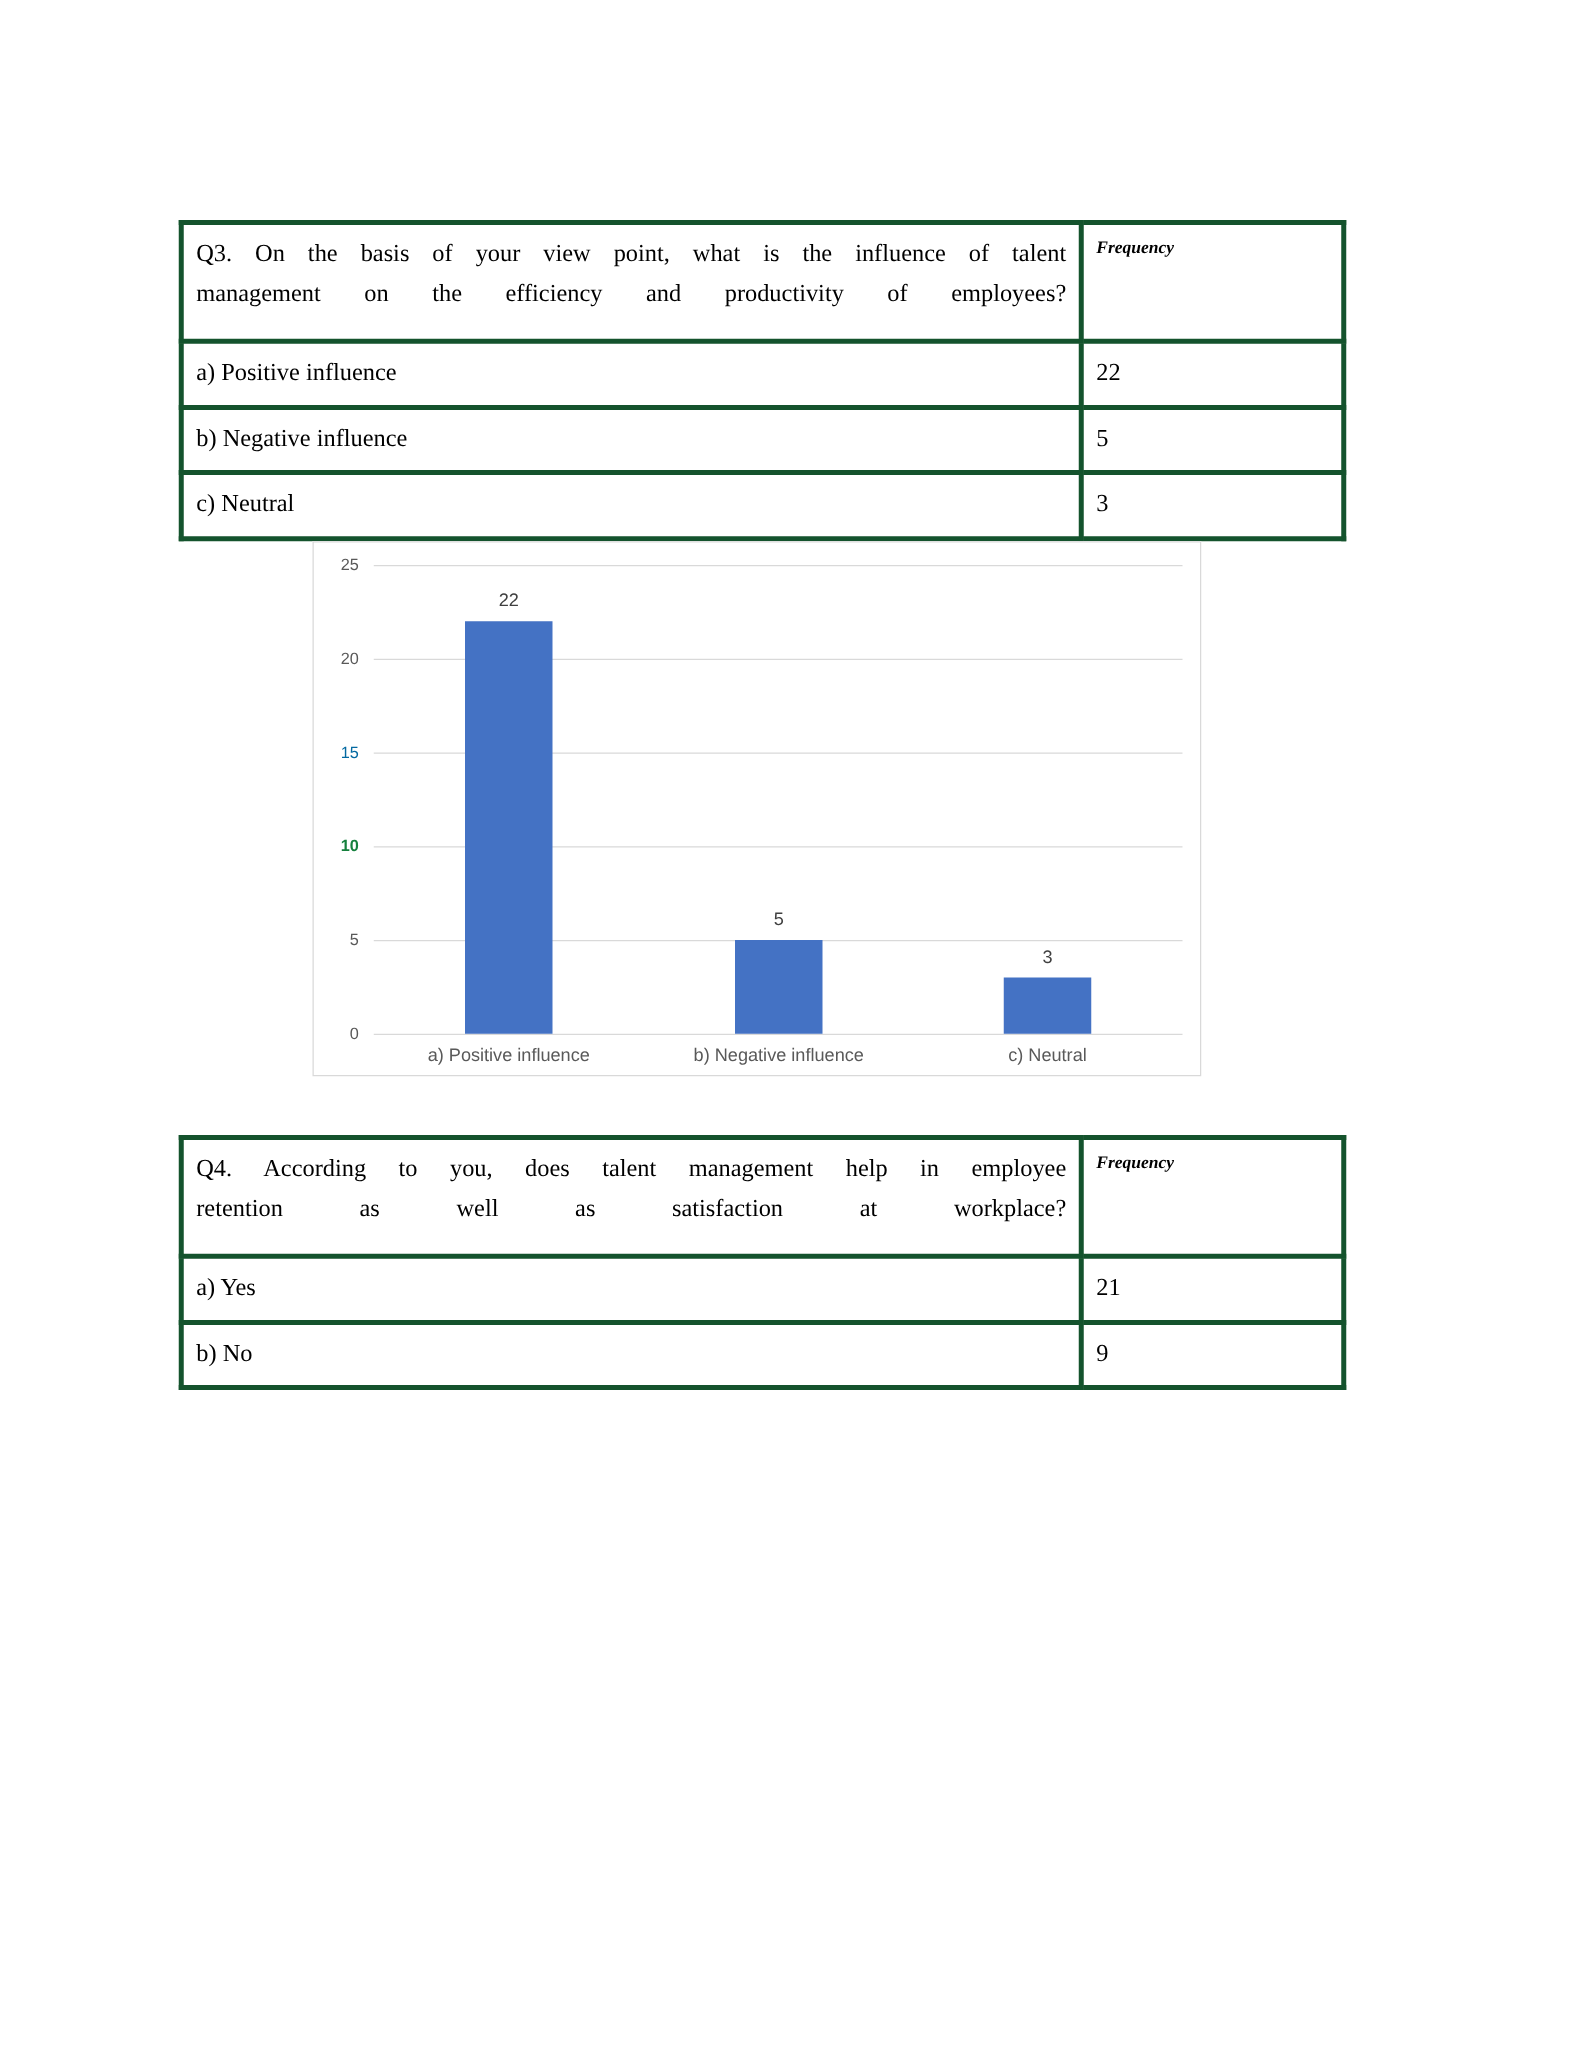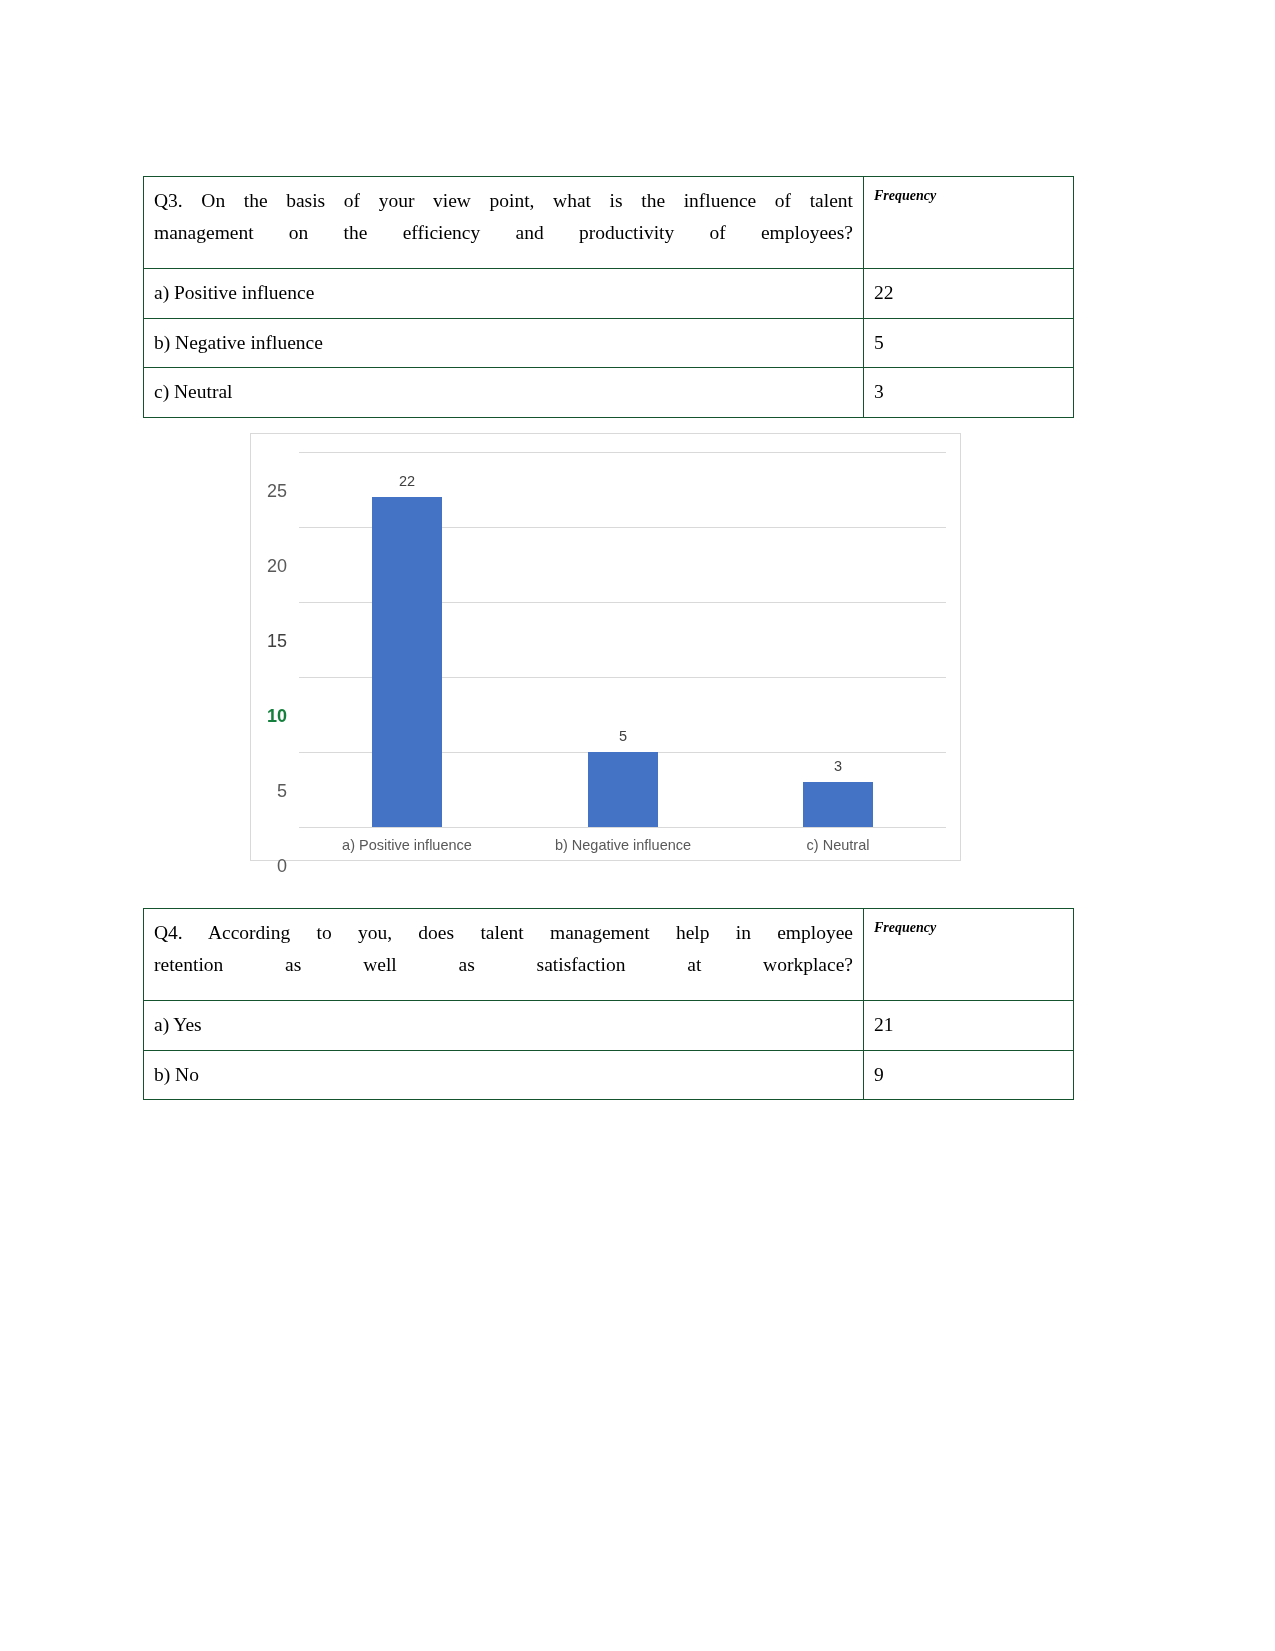--- a/index.html
+++ b/index.html
@@ -20,21 +20,21 @@
   .qtable{
     position:absolute;
     border-collapse:collapse;
     table-layout:fixed;
     font-family:"Liberation Serif", serif;
     font-size:19.5px;
     color:#000;
     background:#fff;
   }
   .qtable td{
-    border:1px solid #14532d;
+    border:4px solid #14532d;
     padding:8px 10px 9px 10px;
     vertical-align:top;
     line-height:1.62;
   }
   .col-q{width:720px;}
   .col-f{width:210px;}
   .q-head{
     text-align:justify;
     text-align-last:justify;
     height:74px;
@@ -62,24 +62,23 @@
   }
   .gridline{
     position:absolute;
     height:1px;
     background:#d9d9d9;
   }
   .ytick{
     position:absolute;
     text-align:right;
     font-family:"Liberation Sans", sans-serif;
-    font-size:18px;
+    font-size:13px;
     color:#595959;
     line-height:1;
-    margin-top:37px;
   }
   .bar{
     position:absolute;
     background:#4472C4;
   }
   .barlabel{
     position:absolute;
     text-align:center;
     font-family:"Liberation Sans", sans-serif;
     font-size:14.5px;
@@ -130,21 +129,21 @@
 
   <div class="chart-frame" id="chart" style="left:250px;top:433px;width:711px;height:428px;">
     <div class="plot" id="plot">
         <div class="gridline" style="left: 48px; top: 393px; width: 647px; background: rgb(217, 217, 217);"></div>
         <div class="ytick" style="left: 0px; width: 36px; top: 386px; color: rgb(89, 89, 89);">0</div>
         <div class="gridline" style="left: 48px; top: 318px; width: 647px; background: rgb(217, 217, 217);"></div>
         <div class="ytick" style="left: 0px; width: 36px; top: 311px; color: rgb(89, 89, 89);">5</div>
         <div class="gridline" style="left: 48px; top: 243px; width: 647px; background: rgb(217, 217, 217);"></div>
         <div class="ytick" style="left: 0px; width: 36px; top: 236px; color: #15803d; font-weight: bold;">10</div>
         <div class="gridline" style="left: 48px; top: 168px; width: 647px; background: rgb(217, 217, 217);"></div>
-        <div class="ytick" style="left: 0px; width: 36px; top: 161px; color: #404040;">15</div>
+        <div class="ytick" style="left: 0px; width: 36px; top: 161px; color: #0369a1;">15</div>
         <div class="gridline" style="left: 48px; top: 93px; width: 647px; background: rgb(217, 217, 217);"></div>
         <div class="ytick" style="left: 0px; width: 36px; top: 86px; color: rgb(89, 89, 89);">20</div>
         <div class="gridline" style="left: 48px; top: 18px; width: 647px; background: rgb(217, 217, 217);"></div>
         <div class="ytick" style="left: 0px; width: 36px; top: 11px; color: rgb(89, 89, 89);">25</div>
         <div class="bar" style="left: 121px; top: 63px; width: 70px; height: 330px; background: rgb(68, 114, 196);"></div>
         <div class="barlabel" style="left: 116px; top: 40px; width: 80px; color: rgb(64, 64, 64);">22</div>
         <div class="catlabel" style="left: 48px; top: 404px; width: 216px; color: rgb(89, 89, 89);">a) Positive influence</div>
         <div class="bar" style="left: 337px; top: 318px; width: 70px; height: 75px; background: rgb(68, 114, 196);"></div>
         <div class="barlabel" style="left: 332px; top: 295px; width: 80px; color: rgb(64, 64, 64);">5</div>
         <div class="catlabel" style="left: 264px; top: 404px; width: 216px; color: rgb(89, 89, 89);">b) Negative influence</div>

